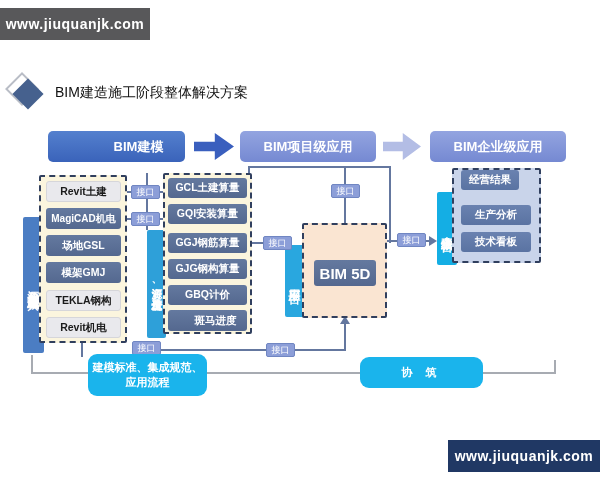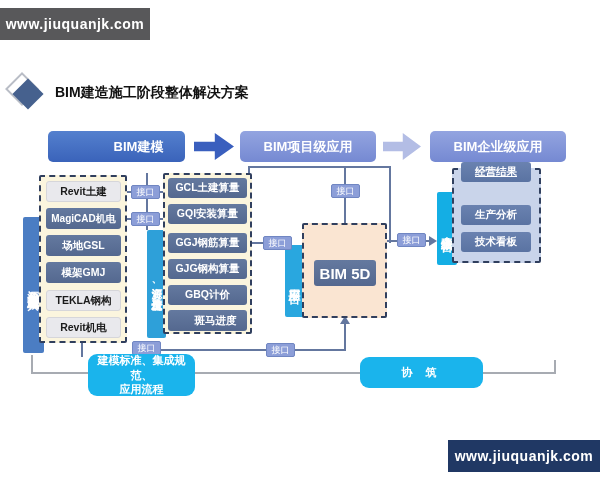--- a/index.html
+++ b/index.html
@@ -6,21 +6,21 @@
   body{font-family:"Liberation Sans","DejaVu Sans",sans-serif;background:#ffffff;}
   #stage{position:relative;width:600px;height:480px;background:#ffffff;overflow:hidden;}
   .abs{position:absolute;box-sizing:border-box;}
 
   
   .wm{display:flex;align-items:center;justify-content:center;color:#fff;font-weight:bold;font-size:14px;letter-spacing:.5px;}
   .wm-top{background:#58585a;}
   .wm-bottom{background:#203864;}
 
   
-  .title{font-size:14px;font-weight:bold;color:#111;white-space:nowrap;}
+  .title{font-size:14px;font-weight:normal;color:#111;white-space:nowrap;}
   .dm{position:absolute;}
   .dm-back{width:20px;height:20px;border:2px solid #b9bdc6;background:#fff;transform:rotate(45deg);}
   .dm-front{width:22px;height:22px;background:#46618e;transform:rotate(45deg);}
 
   
   .flow-btn{display:flex;align-items:center;justify-content:center;color:#fff;font-weight:bold;font-size:13px;border-radius:5px;}
   .flow-primary{background:linear-gradient(180deg,#5480ce 0%,#3a63ba 100%);padding-left:44px;}
   .flow-secondary{background:linear-gradient(180deg,#93a4e0 0%,#7589d2 100%);}
   .blockarrow{clip-path:polygon(0 32%,52% 32%,52% 0,100% 50%,52% 100%,52% 68%,0 68%);}
   .arrow-dark{background:#3a5fbe;}
@@ -123,33 +123,33 @@
   <div class="abs tool tool-dark" style="left:168px;top:310px;width:79px;height:21px;padding-left:16px;">斑马进度</div>
 
   <div class="abs vbar vbar-cyan2" style="left:285px;top:245px;width:19px;height:72px;">应用平台</div>
 
   <div class="abs dashed-box bg-peach" style="left:302px;top:223px;width:85px;height:95px;"></div>
   <div class="abs tool tool-dark" style="left:314px;top:260px;width:62px;height:26px;font-size:15px;">BIM 5D</div>
 
   <div class="abs vbar vbar-cyan3" style="left:437px;top:192px;width:20px;height:73px;">企业级平台</div>
 
   <div class="abs dashed-box bg-periwinkle" style="left:452px;top:168px;width:89px;height:95px;"></div>
-  <div class="abs tool tool-slate" style="left:461px;top:162px;width:70px;height:20px;text-decoration:underline;">经营结果</div>
+  <div class="abs tool tool-slate" style="left:461px;top:170px;width:58px;height:20px;">经营结果</div>
   <div class="abs tool tool-slate" style="left:461px;top:205px;width:70px;height:20px;">生产分析</div>
   <div class="abs tool tool-slate" style="left:461px;top:232px;width:70px;height:20px;">技术看板</div>
 
   <div class="abs badge" style="left:131px;top:185px;width:29px;height:14px;">接口</div>
   <div class="abs badge" style="left:131px;top:212px;width:29px;height:14px;">接口</div>
   <div class="abs badge" style="left:331px;top:184px;width:29px;height:14px;">接口</div>
   <div class="abs badge" style="left:263px;top:236px;width:29px;height:14px;">接口</div>
   <div class="abs badge" style="left:397px;top:233px;width:29px;height:14px;">接口</div>
   <div class="abs badge" style="left:132px;top:341px;width:29px;height:14px;">接口</div>
   <div class="abs badge" style="left:266px;top:343px;width:29px;height:14px;">接口</div>
 
-  <div class="abs cyan-box" style="left:88px;top:354px;width:107px;height:42px;">
+  <div class="abs cyan-box" style="left:88px;top:354px;width:119px;height:42px;">
     <span>建模标准、集成规范、</span>
     <span>应用流程</span>
   </div>
   <div class="abs cyan-box collab" style="left:360px;top:357px;width:123px;height:31px;">协 筑</div>
 
   <div class="abs wm wm-bottom" style="left:448px;top:440px;width:152px;height:32px;">www.jiuquanjk.com</div>
 
 </div>
 
 </body></html>

